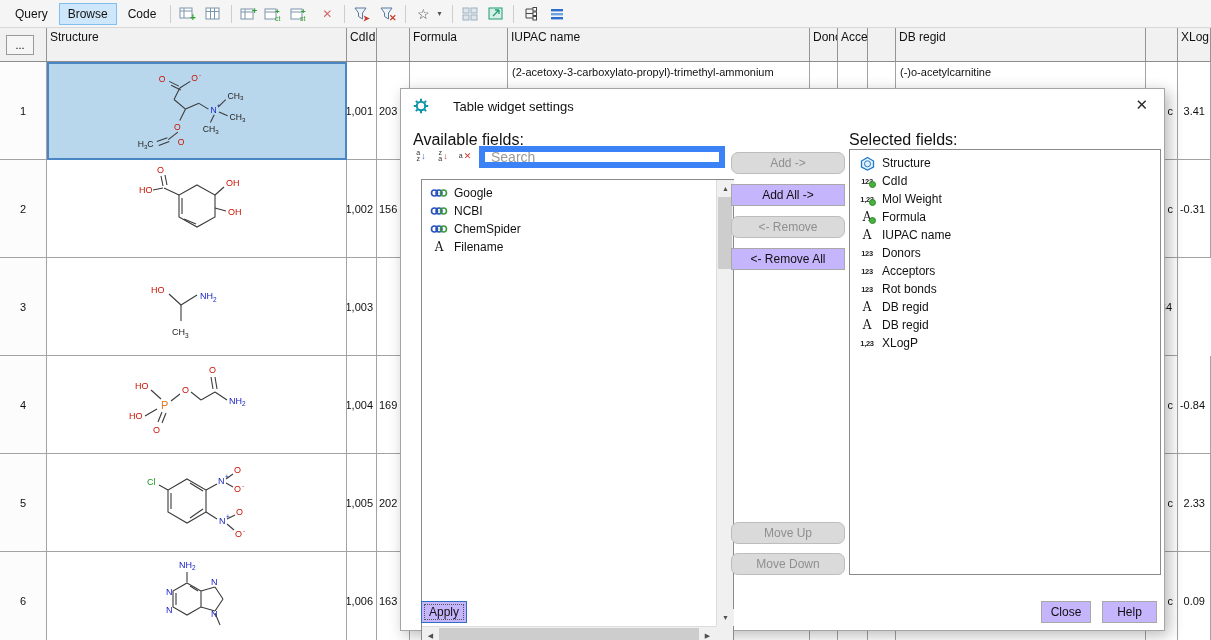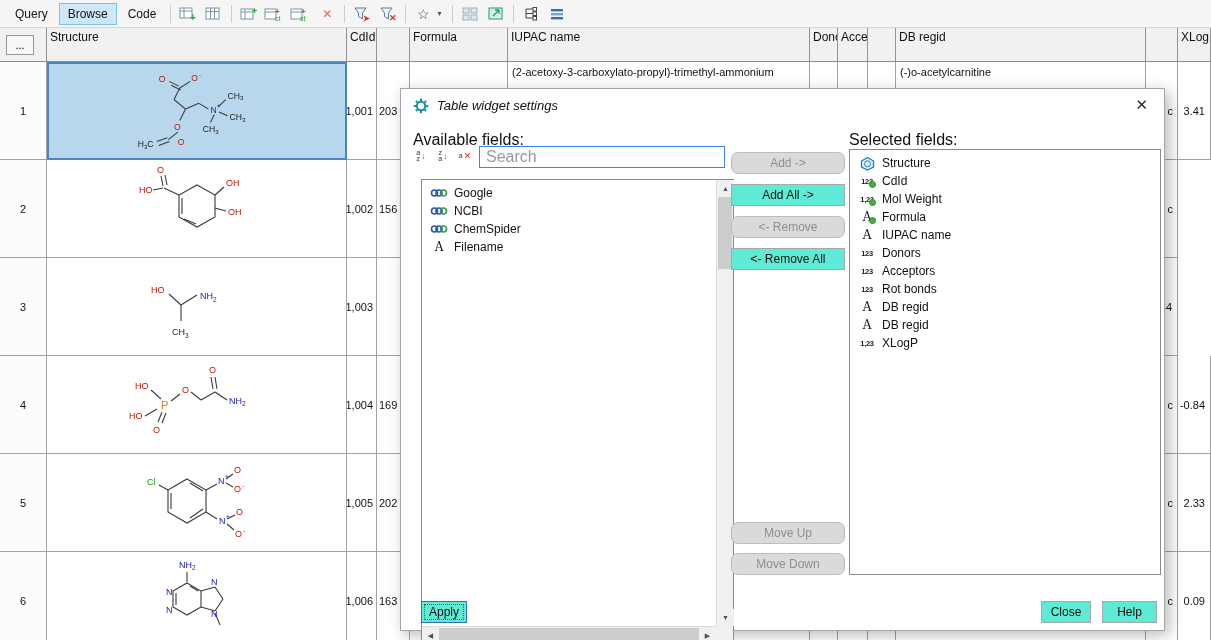--- a/index.html
+++ b/index.html
@@ -35,49 +35,49 @@
   .h2l span { display:block;margin-top:30px; }
 
   
   .mol line, .mol path, .mol polygon { stroke:#3a3a3a; stroke-width:1.1; fill:none; }
   .mol text { font-family:"Liberation Sans",sans-serif; font-size:9px; fill:#222; stroke:none; }
   .mol .o { fill:#cc1100; } .mol .n { fill:#1a23c8; } .mol .cl { fill:#1a9a1a; } .mol .p { fill:#e07820; font-size:11px; }
   .mol .sub { font-size:6.5px; }
 
   
   .dlg { position:absolute; left:400px; top:88px; width:765px; height:543px; background:#fff; border:1px solid #a5a5a5; box-shadow:4px 4px 14px rgba(0,0,0,.28); }
-  .dlg-title { position:absolute; left:12px; top:9px; display:flex; align-items:flex-start; gap:8px; font-size:13px;font-style:italic; }
+  .dlg-title { position:absolute; left:12px; top:9px; display:flex; align-items:flex-end; gap:24px; font-size:13px; }
   .close-x { position:absolute; right:16px; top:7px; font-size:15px; color:#2b2b2b; cursor:default; }
   .dlbl { position:absolute; font-size:16px; }
   .sortbar { position:absolute; left:10px; top:57px; display:flex; gap:2px; }
   .sbtn { width:20px; height:20px; display:flex; align-items:center; justify-content:center; gap:1px; font-size:8px; background:#fff; border:1px solid transparent; }
   .sbtn .lets { line-height:6.5px; font-size:7px; color:#333; text-align:center; }
   .ar-b { color:#2a62c8; font-size:9px; } .ar-r { color:#c83a2a; font-size:9px; } .xr { color:#c83a2a; font-size:9px; }
-  .search { position:absolute; left:78px; top:57px; width:246px; height:22px; border:1px solid #3b82f6; font-size:16px; padding:0 6px; font-family:"Liberation Sans",sans-serif; }
+  .search { position:absolute; left:78px; top:57px; width:246px; height:22px; border:6px solid #3b82f6; font-size:14px; padding:0 6px; font-family:"Liberation Sans",sans-serif; }
   .search::placeholder { color:#9a9a9a; }
   .listbox { position:absolute; background:#fff; border:1px solid #8a8a8a; }
   .avlist { left:12px; top:90px; width:313px; height:465px;margin-left:8px; }
   .sellist { left:448px; top:60px; width:312px; height:426px; padding:4px 0; }
   .avitems { position:absolute; left:0; top:4px; right:17px; }
   .litem { display:flex; align-items:center; gap:5px; height:18px; padding-left:7px; font-size:12px; white-space:nowrap; }
   .fi { width:20px; min-width:20px; height:15px; position:relative; display:inline-flex; align-items:center; justify-content:center; }
   .fi-num { font-size:7.5px; color:#222; font-weight:bold; letter-spacing:-0.3px; }
   .fi-A { font-family:"DejaVu Serif",serif; font-size:12px; color:#111; }
   .dot::after { content:""; position:absolute; right:1px; bottom:1px; width:5px; height:5px; border-radius:50%; background:#46b23c; border:1px solid #2f8a2a; }
   
   .vs { position:absolute; top:0; right:0; width:17px; bottom:17px; background:#f0f0f0; border-left:1px solid #dcdcdc; }
   .hs { position:absolute; left:0; right:17px; bottom:0; height:17px; background:#f0f0f0; border-top:1px solid #dcdcdc; }
   .sc-corner { position:absolute; right:0; bottom:0; width:17px; height:17px; background:#f0f0f0; }
   .sarrow { position:absolute; width:17px; height:17px; display:flex; align-items:center; justify-content:center; font-size:7px; color:#505050; background:#f0f0f0; }
   .vs .up { top:0; } .vs .dn { bottom:0; }
   .hs .lf { left:0; } .hs .rt { right:0; }
   .vthumb { position:absolute; left:1px; right:1px; top:17px; height:72px; background:#cdcdcd; }
   .hthumb { position:absolute; top:1px; bottom:1px; left:17px; right:17px; background:#cdcdcd; }
 
-  .dbtn { position:absolute; height:22px; background:#5eead4; border:1px solid #a8a8a8; font-size:12px; font-family:"Liberation Sans",sans-serif; color:#111; text-align:center; }
+  .dbtn { position:absolute; height:22px; background:#c4b5fd; border:1px solid #a8a8a8; font-size:12px; font-family:"Liberation Sans",sans-serif; color:#111; text-align:center; }
   .dbtn.disabled { color:#8f8f8f; background:#dadada; border-color:#bdbdbd;border-radius:7px; }
   .mid { left:330px; width:114px; }
   .apply { left:20px; top:512px; width:46px; border:1px solid #2f6fc0; outline:1px dotted #555; outline-offset:-4px; }
   .closeb { left:640px; top:512px; width:50px; }
   .helpb { left:701px; top:512px; width:55px; }
 </style>
 </head>
 <body>
 
 <div class="toolbar">
@@ -274,20 +274,21 @@
     </div>
     <div class="c cd">1,002</div>
     <div class="c mw">156</div>
     <div class="c"></div>
     <div class="c iu"></div>
     <div class="c"></div>
     <div class="c"></div>
     <div class="c"></div>
     <div class="c dbr"></div>
     <div class="c dbn">c</div>
+    <div class="c xl">-0.31</div>
   </div>
 
   <div class="trow drow">
     <div class="c rn">3</div>
     <div class="c structcell">
       <svg class="mol" viewBox="0 0 220 92" width="220" height="92">
         <text x="64" y="32" class="o" font-size="11">HO</text>
         <line x1="82" y1="33" x2="94" y2="44"></line>
           <line x1="94" y1="44" x2="110" y2="34"></line>
         <text x="113" y="38" class="n" font-size="11">NH<tspan class="sub" dy="3">2</tspan></text>

